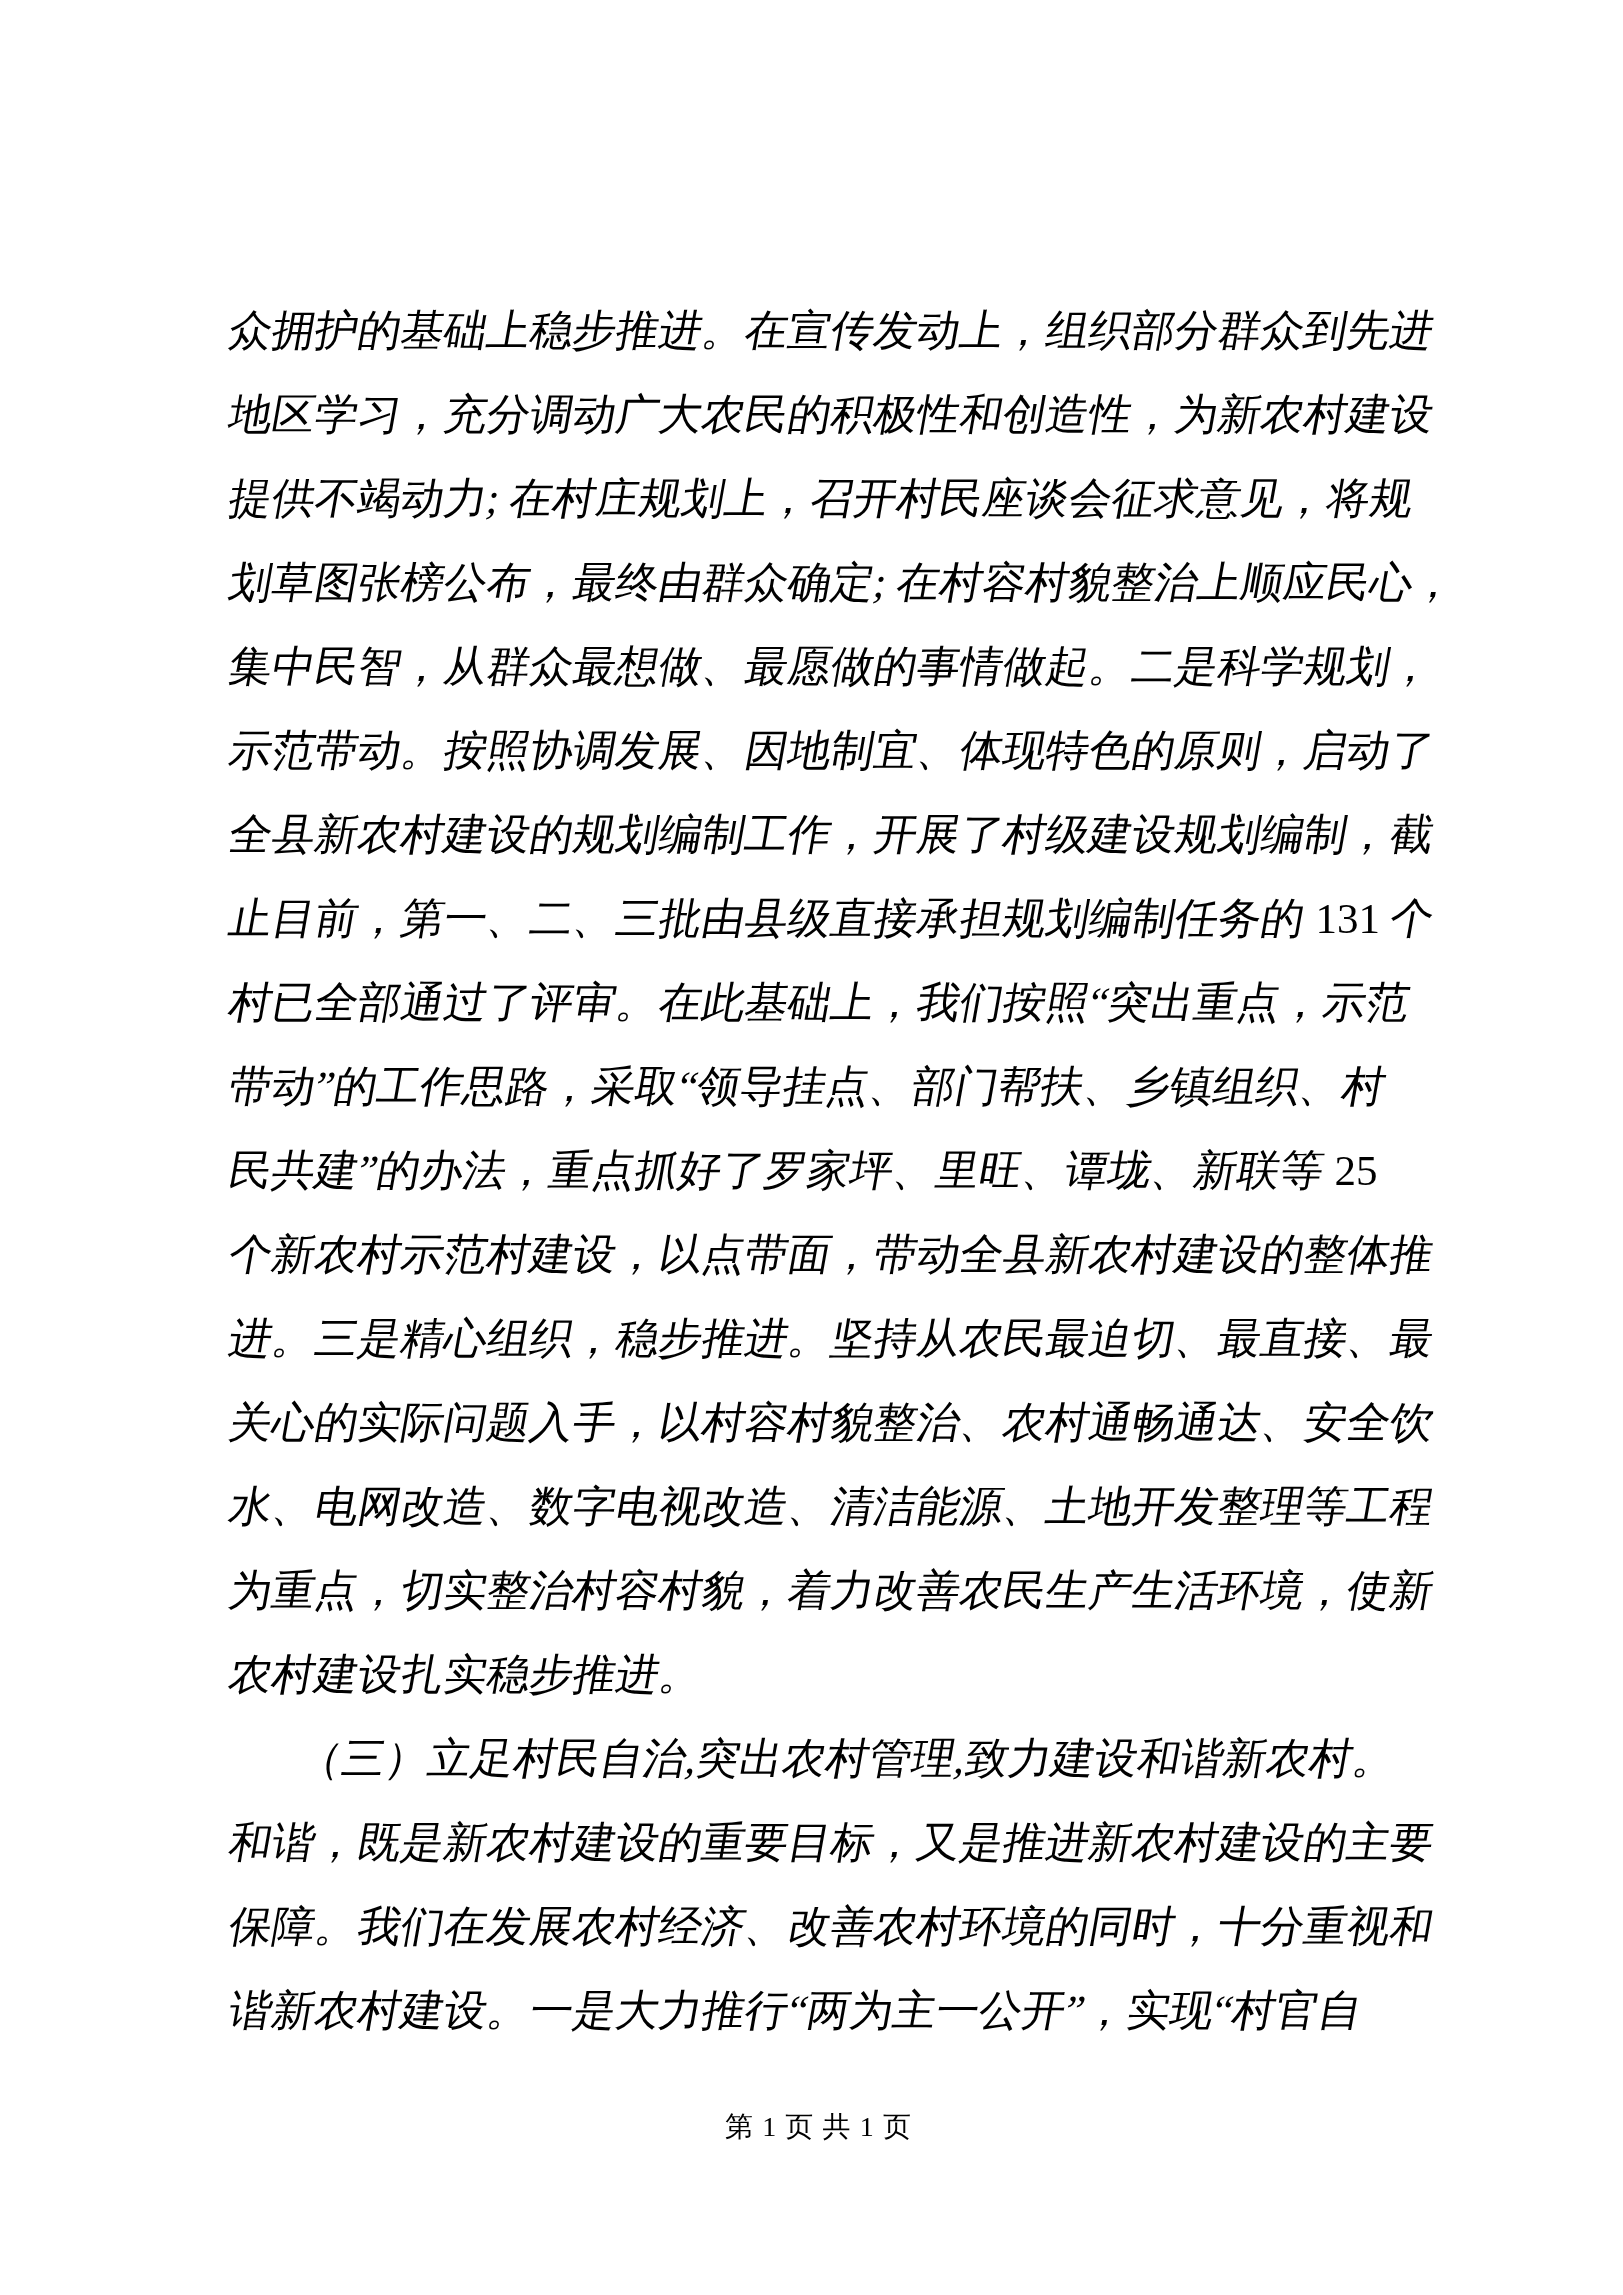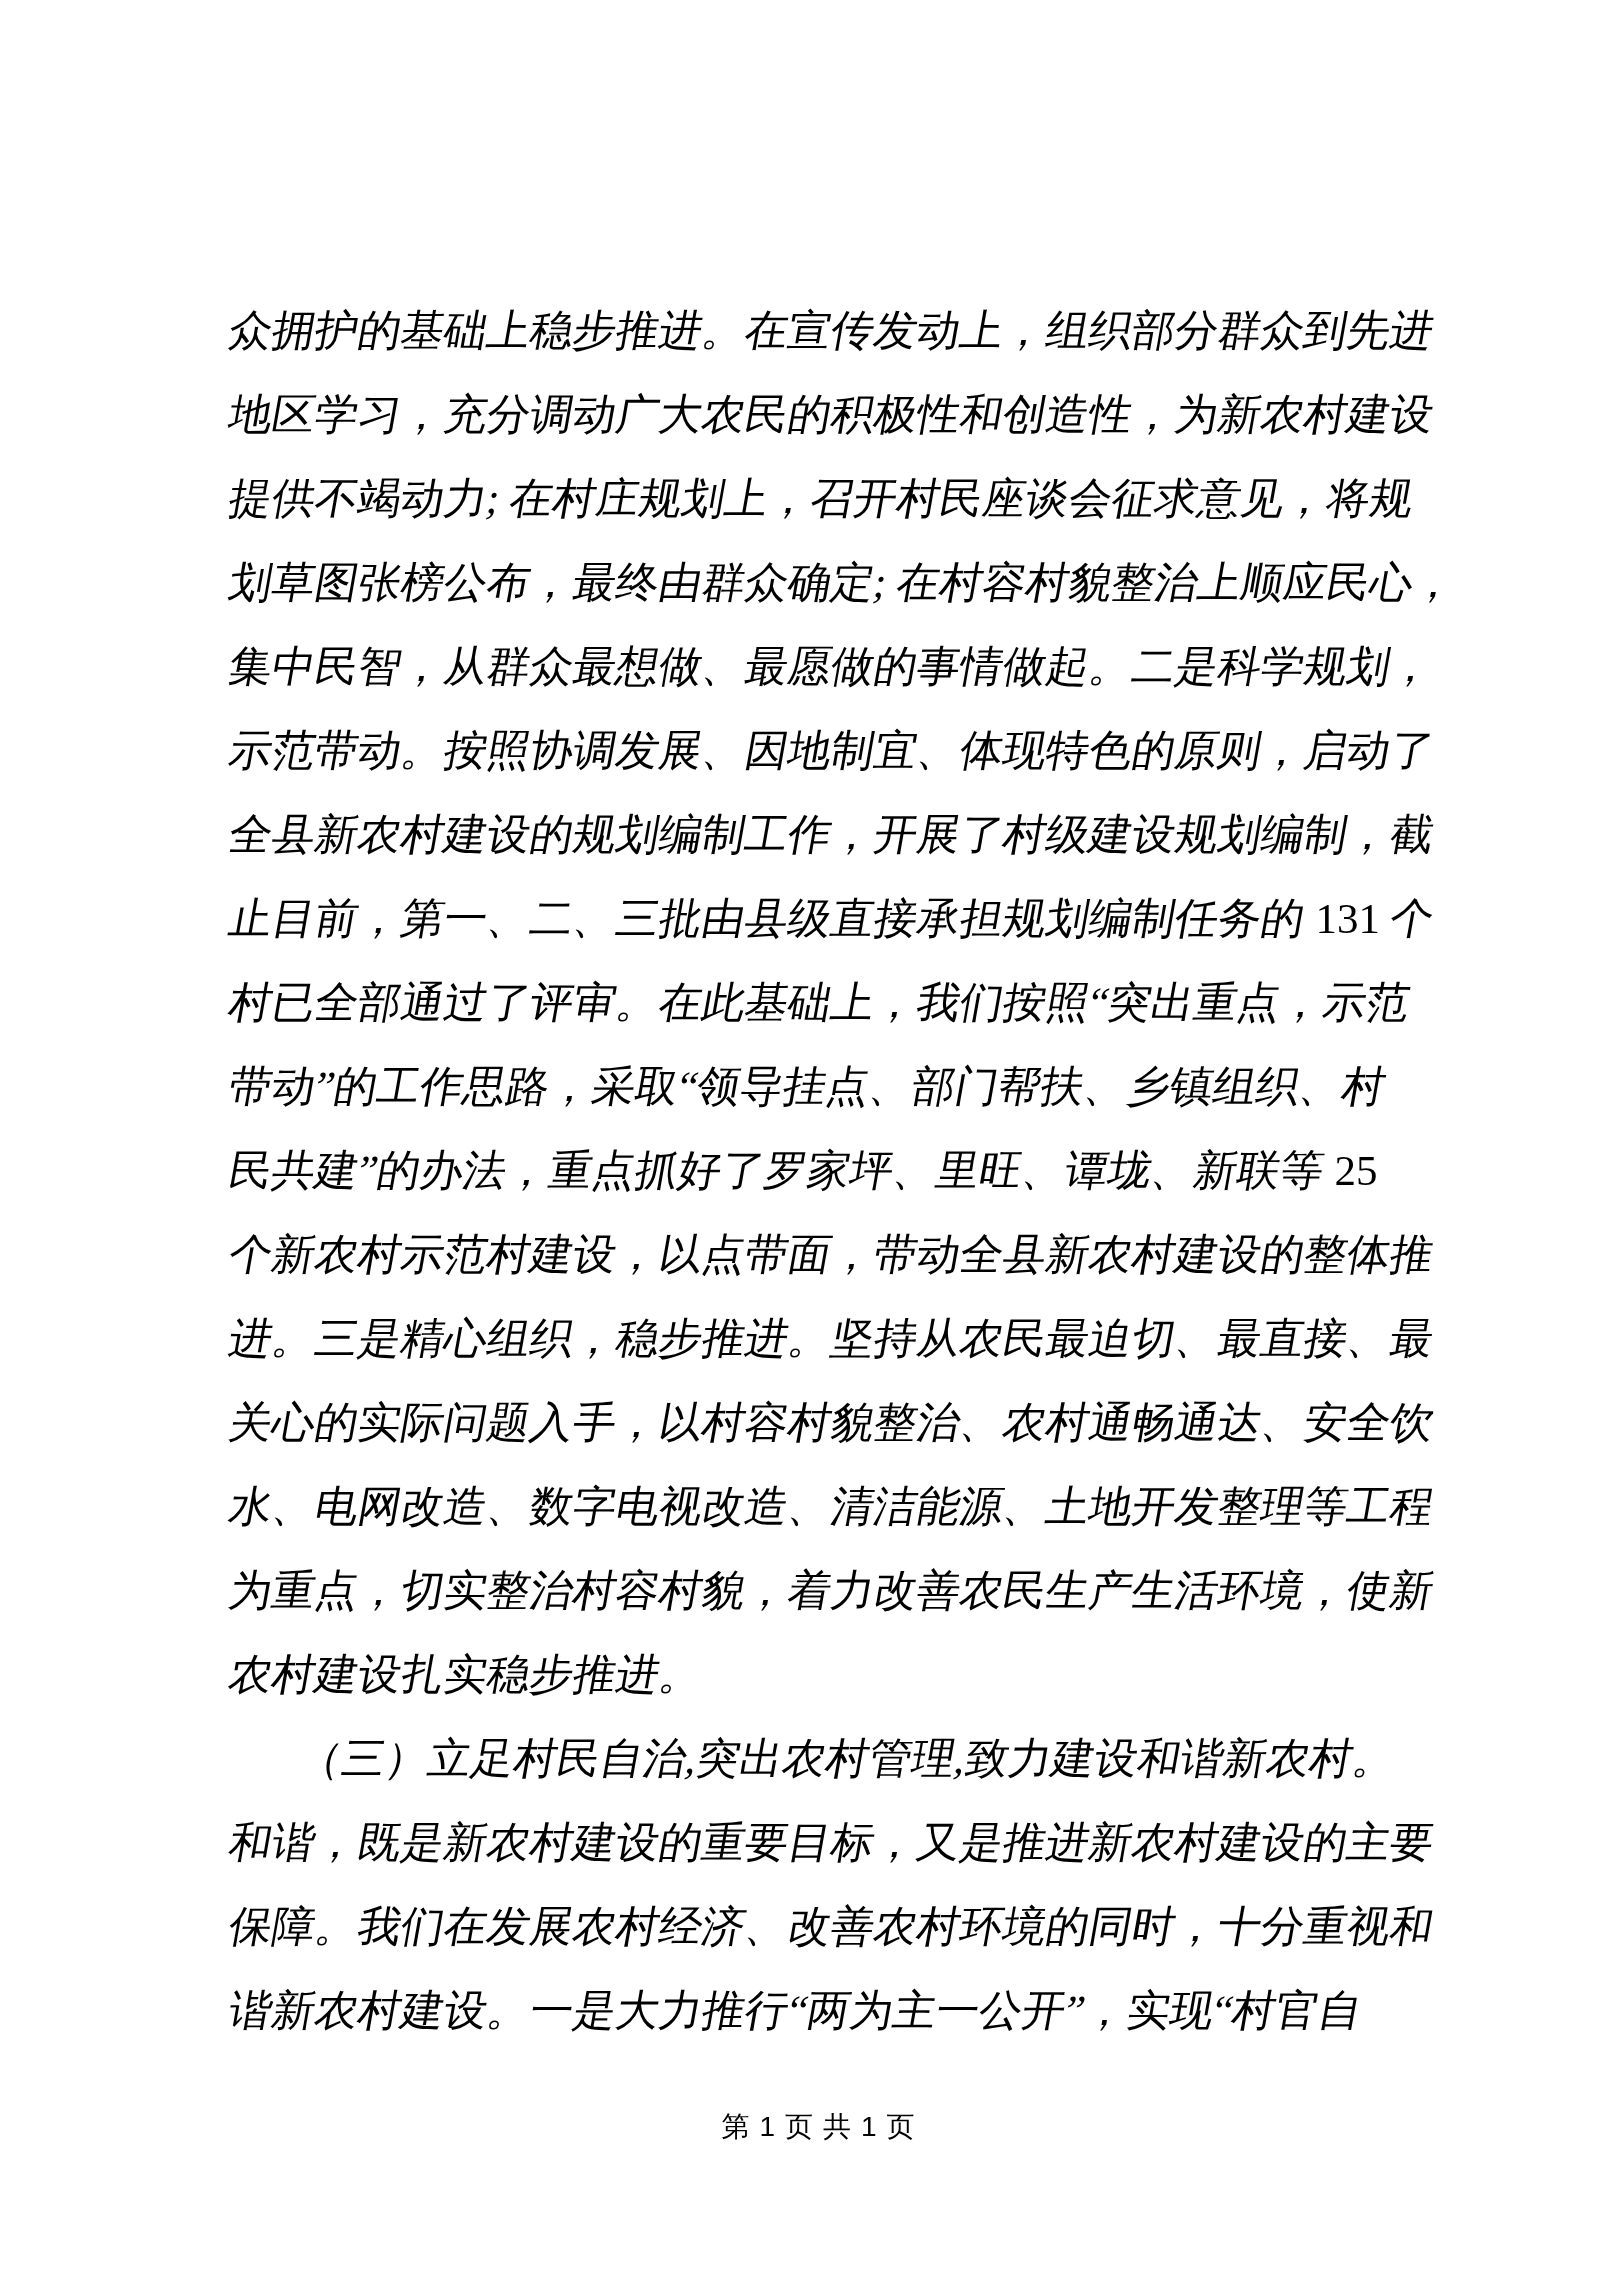--- a/index.html
+++ b/index.html
@@ -41,21 +41,21 @@
     font-family: "Liberation Serif", "DejaVu Serif", serif;
   }
   .footer {
     position: absolute;
     left: 222px;
     top: 2110px;
     width: 1193px;
     text-align: center;
   }
   .footer-text {
-    font-family: Liberation Sans, sans-serif;
+    font-family: Liberation Serif, serif;
     font-size: 28px;
     line-height: 34px;
     letter-spacing: 1.1px;
     color: #000000;
     font-style: normal;
     text-align: center;
   }
 </style>
 </head>
 <body>

